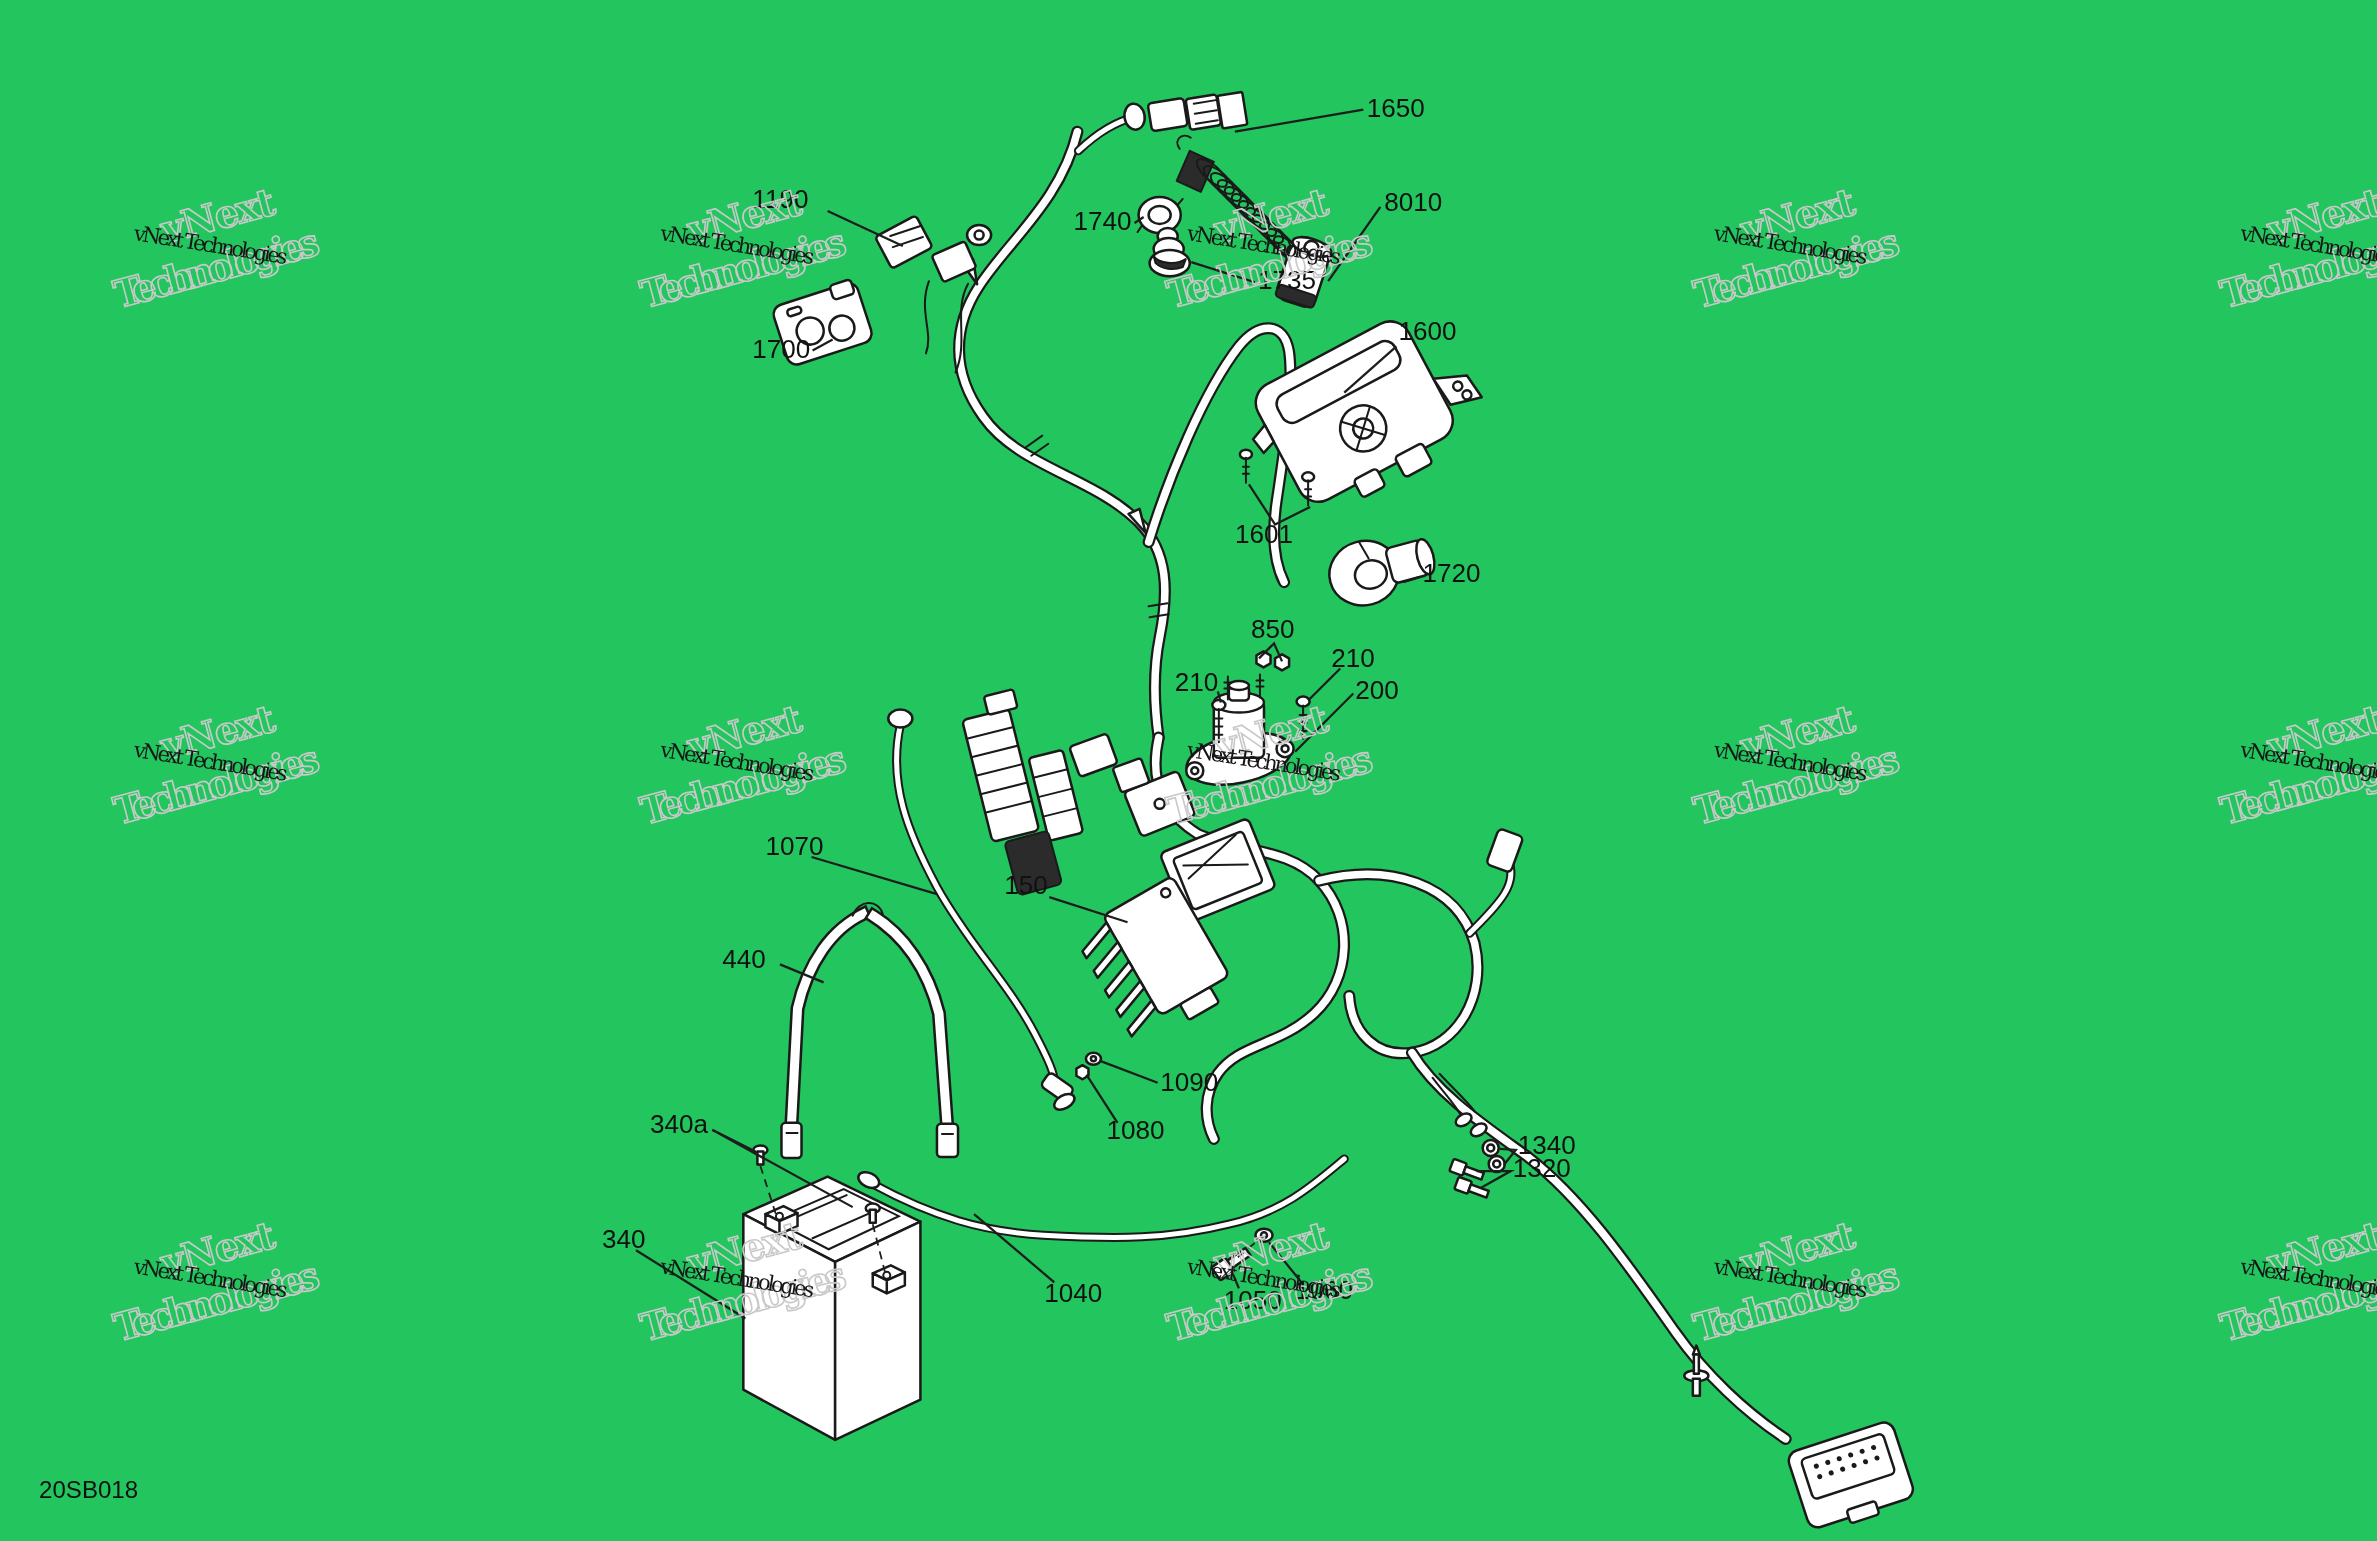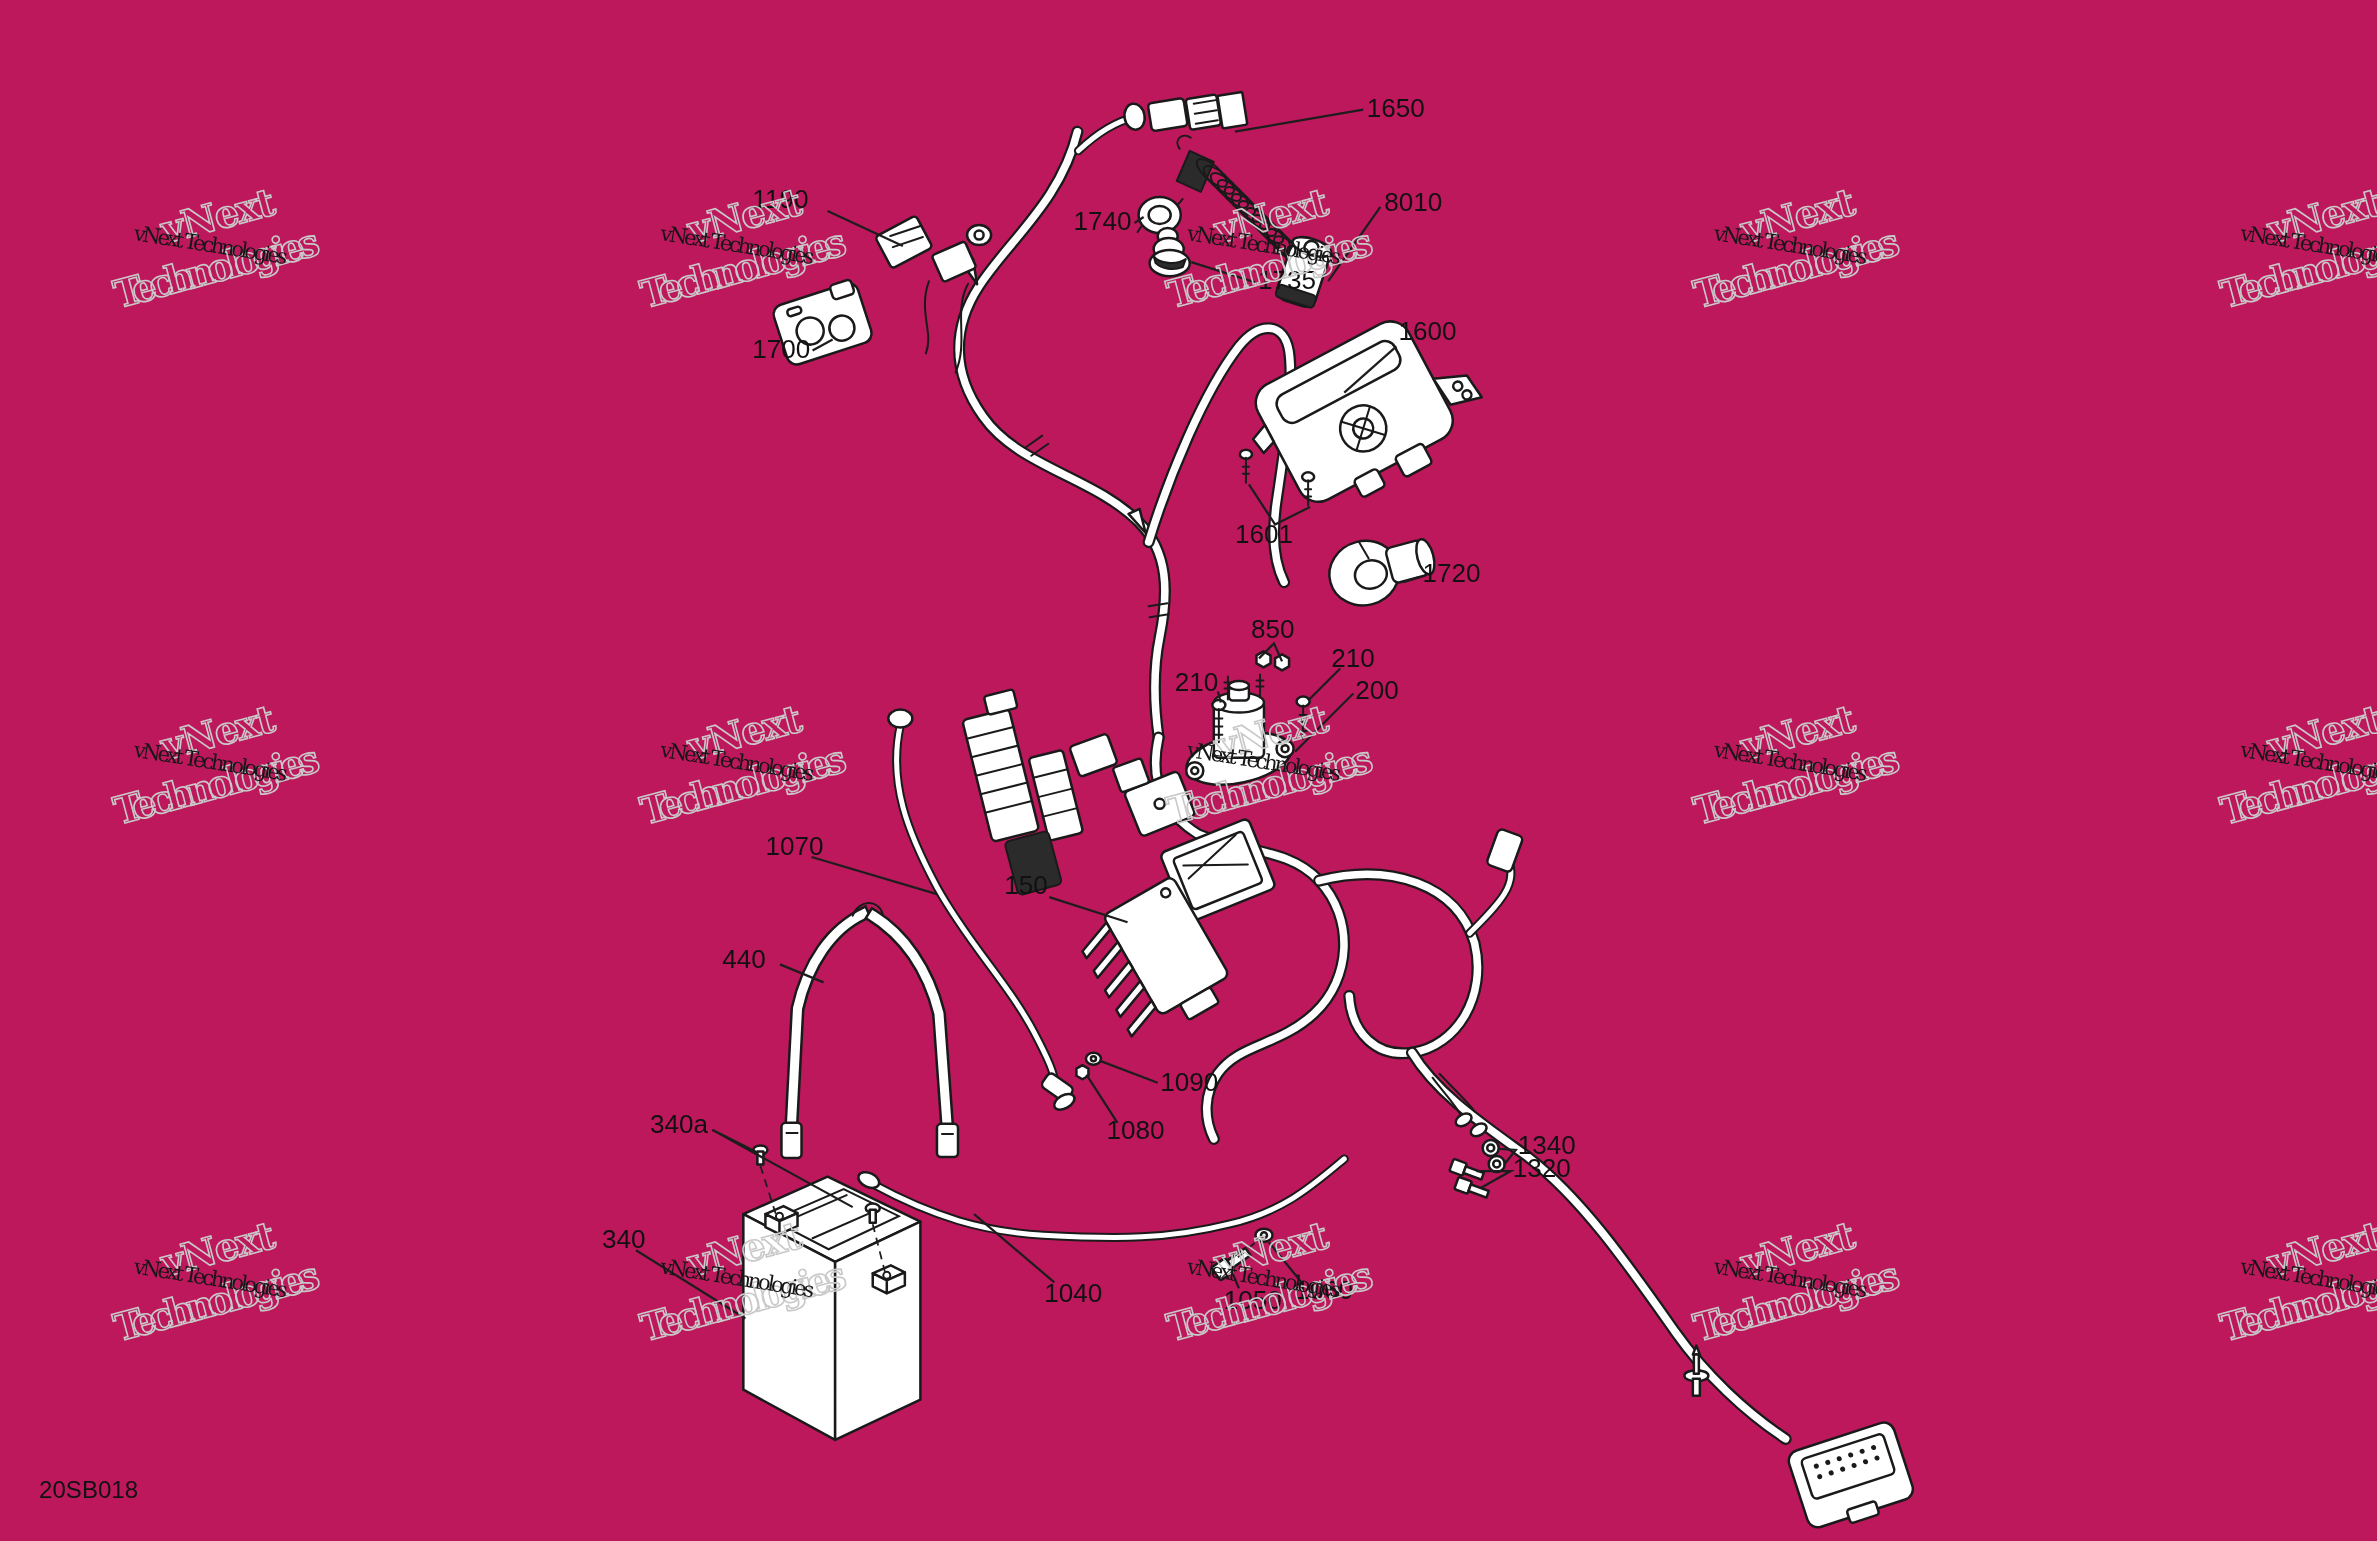--- a/index.html
+++ b/index.html
@@ -1,16 +1,16 @@
 <!DOCTYPE html>
 <html style="font-size:8px"><head>
 <meta charset="utf-8">
 <style>
   html,body{margin:0;padding:0;background:#ffffff;}
-  .stage{position:relative;width:2377px;height:1542px;background:#be185d;overflow:hidden;}
+  .stage{position:relative;width:2377px;height:1542px;background:#22c55e;overflow:hidden;}
   svg{display:block;}
   
   .part{fill:#ffffff;stroke:#1a1a1a;stroke-width:5;stroke-linejoin:round;}
   .part-dark{fill:#2b2b2b;stroke:#1a1a1a;stroke-width:4;stroke-linejoin:round;}
   .thin{fill:none;stroke:#1a1a1a;stroke-width:4;stroke-linecap:round;}
   .tube-o{fill:none;stroke:#1a1a1a;stroke-width:24;stroke-linecap:round;}
   .tube-i{fill:none;stroke:#ffffff;stroke-width:15;stroke-linecap:round;}
   .cable-o{fill:none;stroke:#1a1a1a;stroke-width:18;stroke-linecap:round;}
   .cable-i{fill:none;stroke:#ffffff;stroke-width:10;stroke-linecap:round;}
   .band-o{fill:none;stroke:#1a1a1a;stroke-width:28;stroke-linecap:square;}

